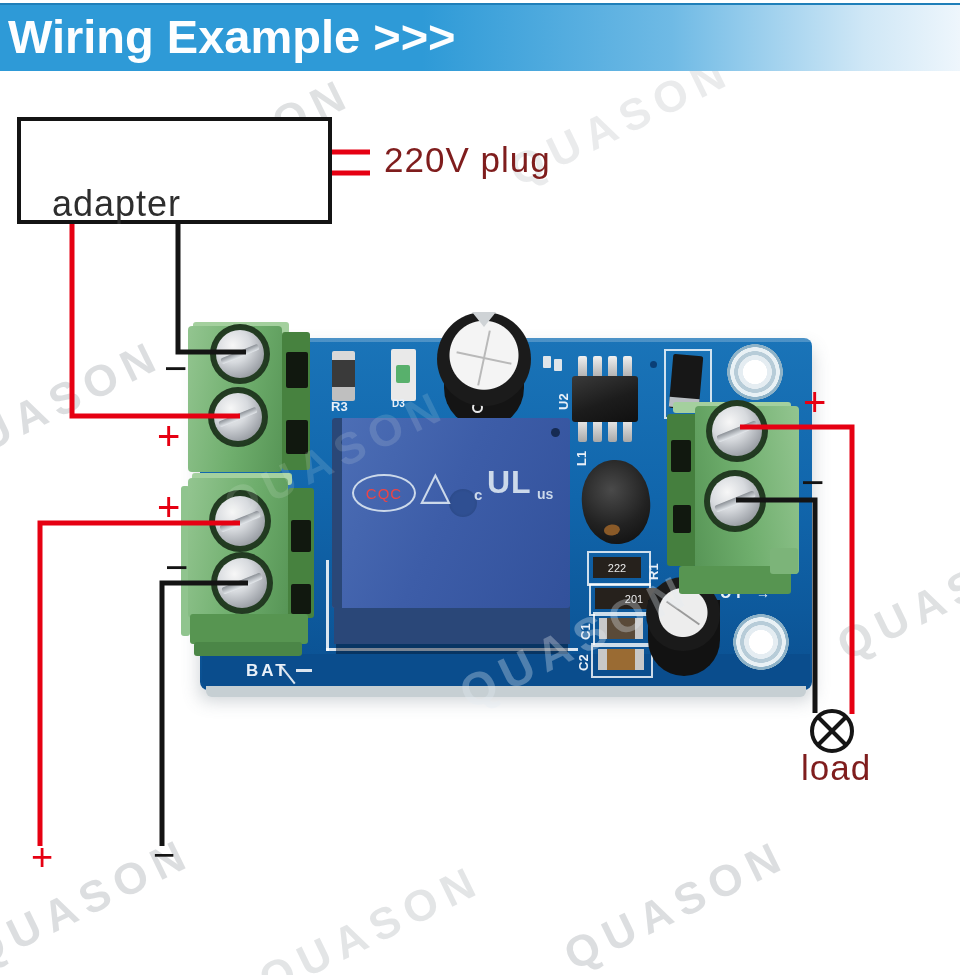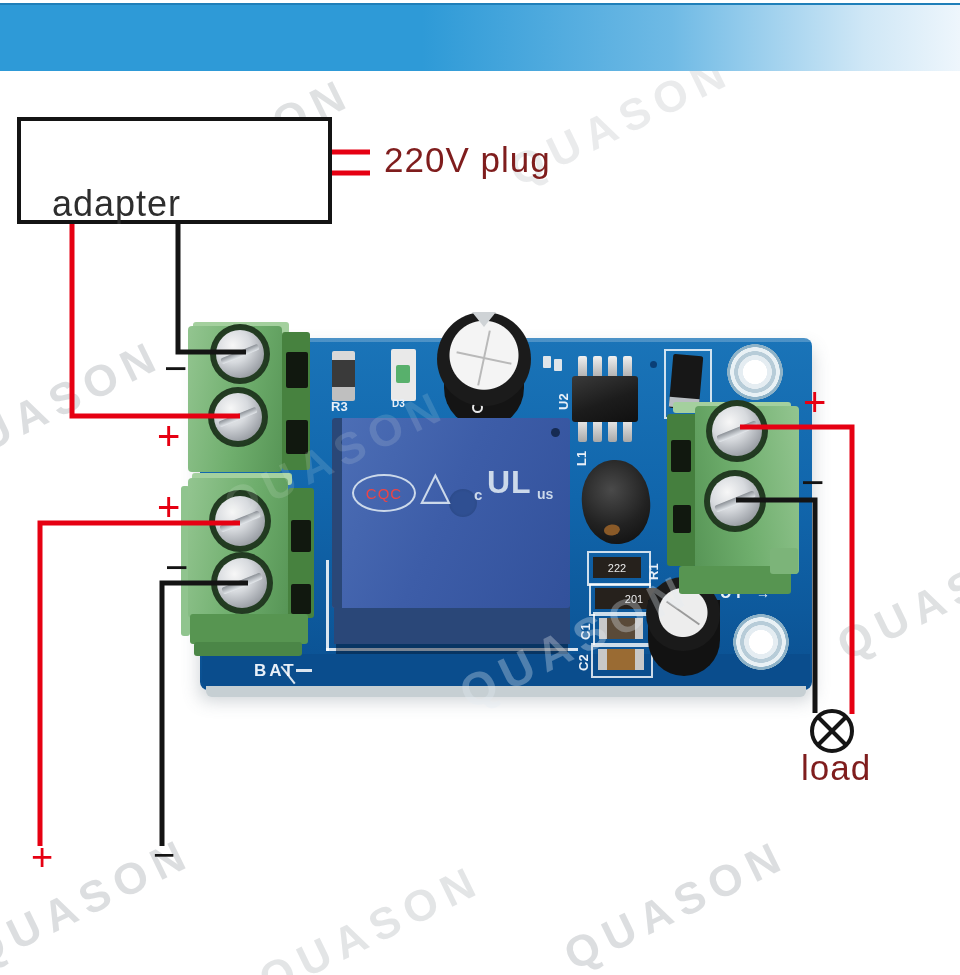--- a/index.html
+++ b/index.html
@@ -72,21 +72,21 @@
   <span class="abs wm" style="left:555px;top:880px;opacity:.30;">QUASON</span>
 
   <div class="abs pcb"></div>
   <div class="abs pcb-bottom"></div>
   <div class="abs pcb-substrate"></div>
   <div class="abs pcb-topedge"></div>
 
   <div class="abs silkline" style="left:326px;top:560px;width:3px;height:91px;"></div>
   <div class="abs silkline" style="left:326px;top:648px;width:252px;height:3px;"></div>
 
-  <span class="abs silktext" style="left:254px;top:661px;font-size:17px;letter-spacing:3px;">BAT</span>
+  <span class="abs silktext" style="left:246px;top:661px;font-size:17px;letter-spacing:3px;">BAT</span>
   <div class="abs silkline" style="left:287px;top:664px;width:2px;height:22px;transform:rotate(-38deg);"></div>
   <div class="abs silkline" style="left:296px;top:669px;width:16px;height:3px;"></div>
 
   <div class="abs mhole" style="left:724px;top:341px;"></div>
   <div class="abs mhole" style="left:730px;top:611px;"></div>
 
   <div class="abs" style="left:332px;top:351px;width:23px;height:50px;border-radius:2px;
        background:linear-gradient(180deg,#d9d9d9 0 18%,#3a3a3a 18% 72%,#bfbfbf 72% 100%);"></div>
   <span class="abs silktext" style="left:331px;top:399px;font-size:13px;">R3</span>
   <div class="abs" style="left:391px;top:349px;width:25px;height:52px;border-radius:2px;background:#e9e9e9;">
@@ -229,20 +229,21 @@
     <line x1="330" y1="152" x2="370" y2="152" stroke="#e60012" stroke-width="5"></line>
     <line x1="330" y1="173" x2="370" y2="173" stroke="#e60012" stroke-width="5"></line>
     <g>
       <circle cx="832" cy="731" r="20" fill="#ffffff" stroke="#151515" stroke-width="4"></circle>
       <line x1="818" y1="717" x2="846" y2="745" stroke="#151515" stroke-width="4"></line>
       <line x1="846" y1="717" x2="818" y2="745" stroke="#151515" stroke-width="4"></line>
     </g>
   </svg>
 
   <div class="abs titlebar"></div>
+  <span class="abs titletext">Wiring Example &gt;&gt;&gt;</span>
 
   <div class="abs outline-box" style="left:17px;top:117px;width:307px;height:99px;">
     <span class="abs boxtext" style="left:31px;top:62px;">adapter</span>
   </div>
   <span class="abs lbl" style="left:384px;top:140px;">220V plug</span>
 
   <span class="abs pol red" style="left:31px;top:838px;font-size:38px;">+</span>
   <span class="abs pol blk" style="left:153px;top:836px;font-size:38px;">−</span>
 
   <span class="abs lbl" style="left:801px;top:748px;">load</span>

